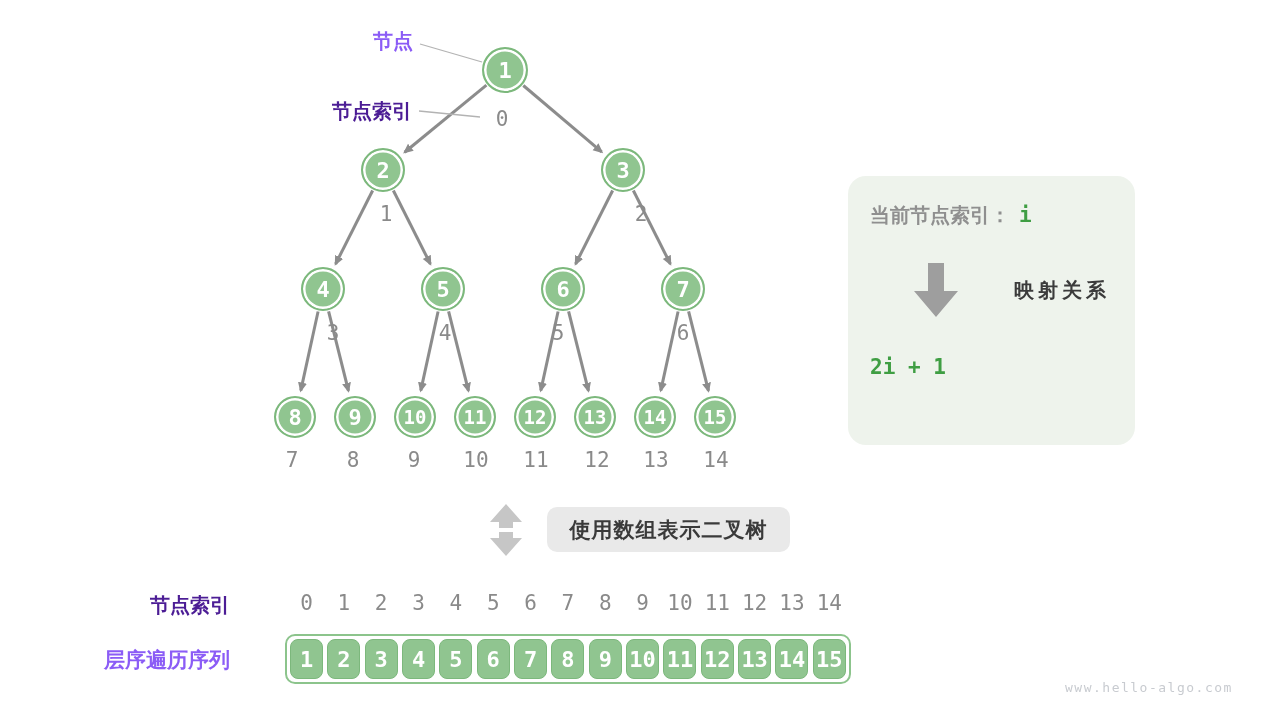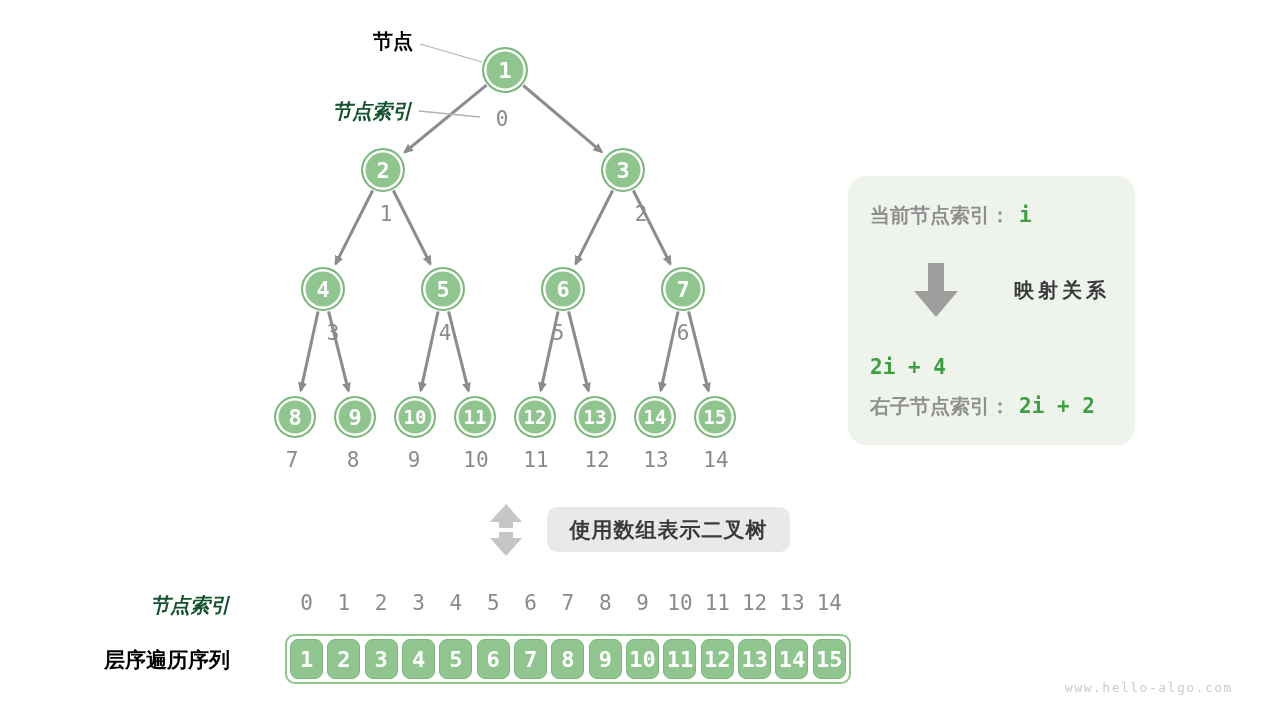--- a/index.html
+++ b/index.html
@@ -20,22 +20,22 @@
     box-sizing:border-box;
   }
   .tidx{
     position:absolute;transform:translate(-50%,-50%);
     font-family:"DejaVu Sans Mono","Liberation Mono",monospace;
     font-size:21px;color:#8a8a8a;
   }
 
   
   .callout{font-size:20px;font-weight:bold;text-align:right;line-height:22px;}
-  .green-text{color:#000000;}
-  .gray-text{color:#14532d;font-style:italic;}
+  .green-text{color:#8b5cf6;}
+  .gray-text{color:#4c1d95;}
 
   
   .panel{
     position:absolute;left:848px;top:176px;width:287px;height:269px;
     background:#eef3ec;border-radius:18px;text-align:right;
   }
   .panel-row{position:absolute;left:22px;display:flex;align-items:baseline;gap:9px;white-space:nowrap;}
   .plabel{font-size:20px;font-weight:bold;color:#8f8f8f;}
   .pcode{font-size:21px;font-weight:bold;color:#3f9e43;font-family:"DejaVu Sans Mono","Liberation Mono",monospace;}
   .map-label{
@@ -153,25 +153,21 @@
   <div class="panel">
     <div class="panel-row" style="top:26px;">
       <span class="plabel">当前节点索引：</span>
       <span class="pcode">i</span>
     </div>
     <svg class="abs" style="left:66px;top:87px;" width="44" height="56">
       <polygon points="14,0 30,0 30,28 44,28 22,54 0,28 14,28" fill="#9e9e9e"></polygon>
     </svg>
     <div class="map-label">映射关系</div>
     <div class="panel-row" style="top:179px;">
-      <span class="pcode">2i + 4</span>
-    </div>
-    <div class="panel-row" style="top:217px;">
-      <span class="plabel">右子节点索引：</span>
-      <span class="pcode">2i + 2</span>
+      <span class="pcode">2i + 1</span>
     </div>
   </div>
 
   <svg class="abs" style="left:488px;top:502px;" width="36" height="56">
     <polygon points="18,2 34,20 25,20 25,26 11,26 11,20 2,20" fill="#c6c6c6"></polygon>
     <polygon points="18,54 2,36 11,36 11,30 25,30 25,36 34,36" fill="#c6c6c6"></polygon>
   </svg>
 
   <div class="bridge-box">使用数组表示二叉树</div>
 

